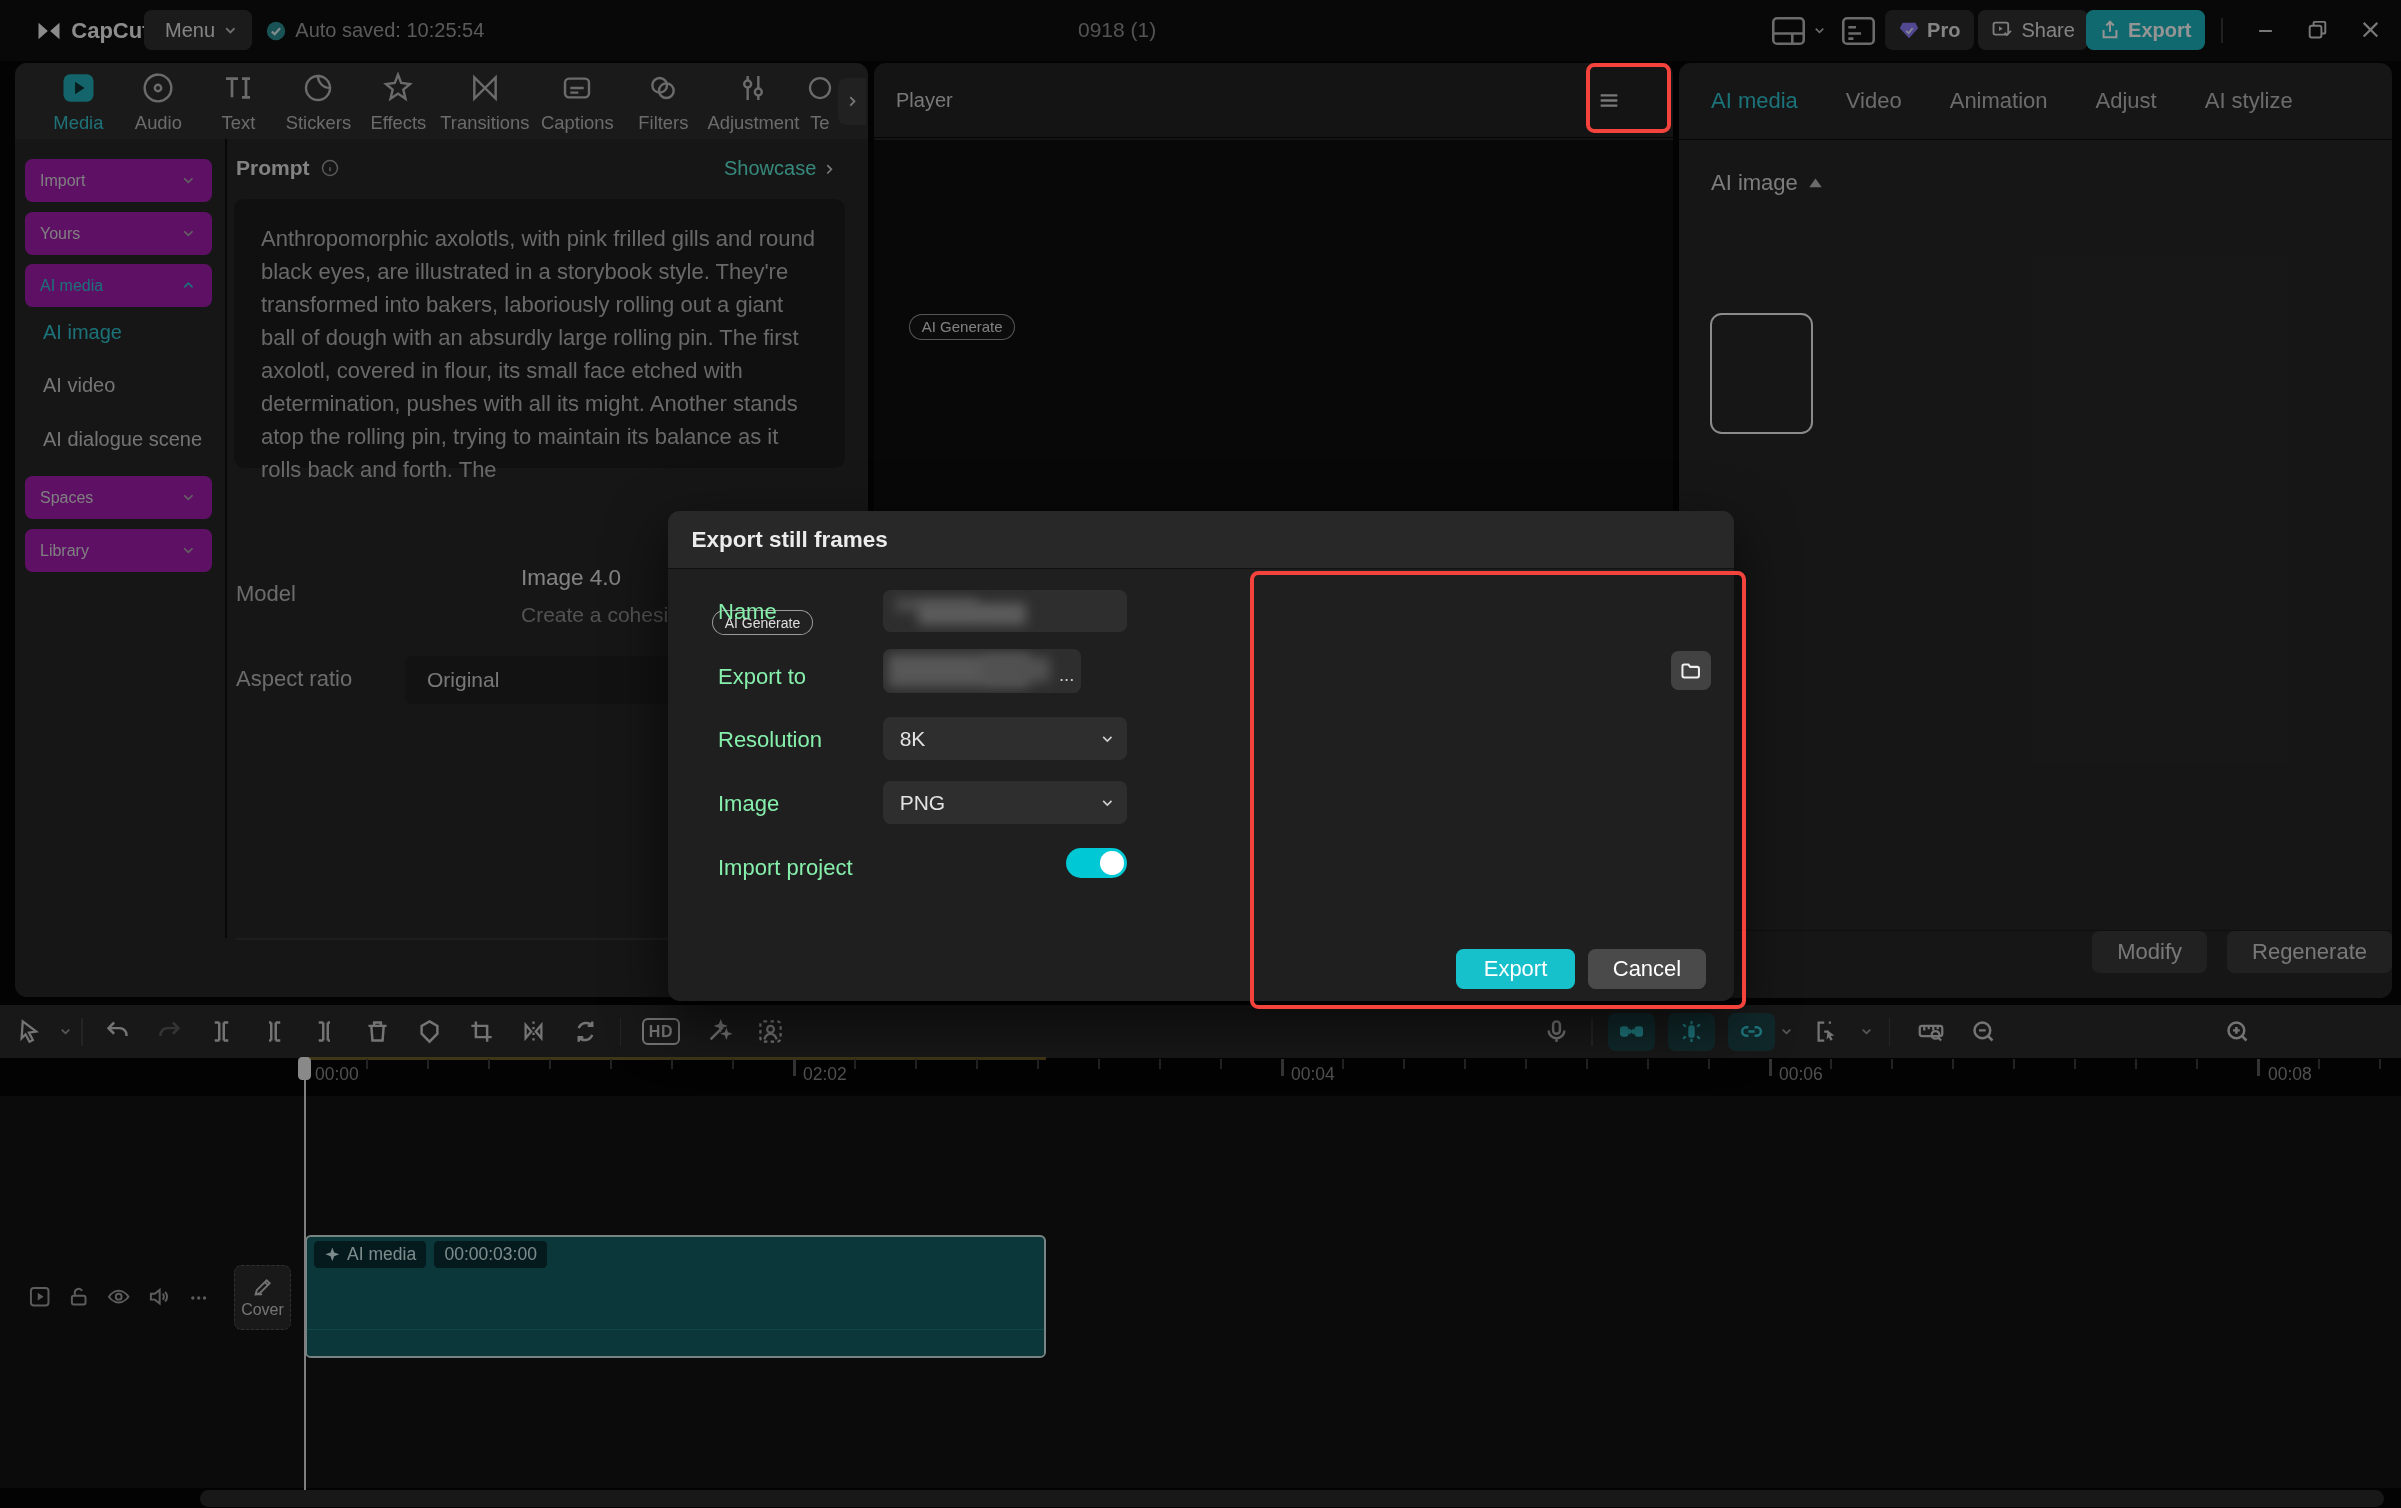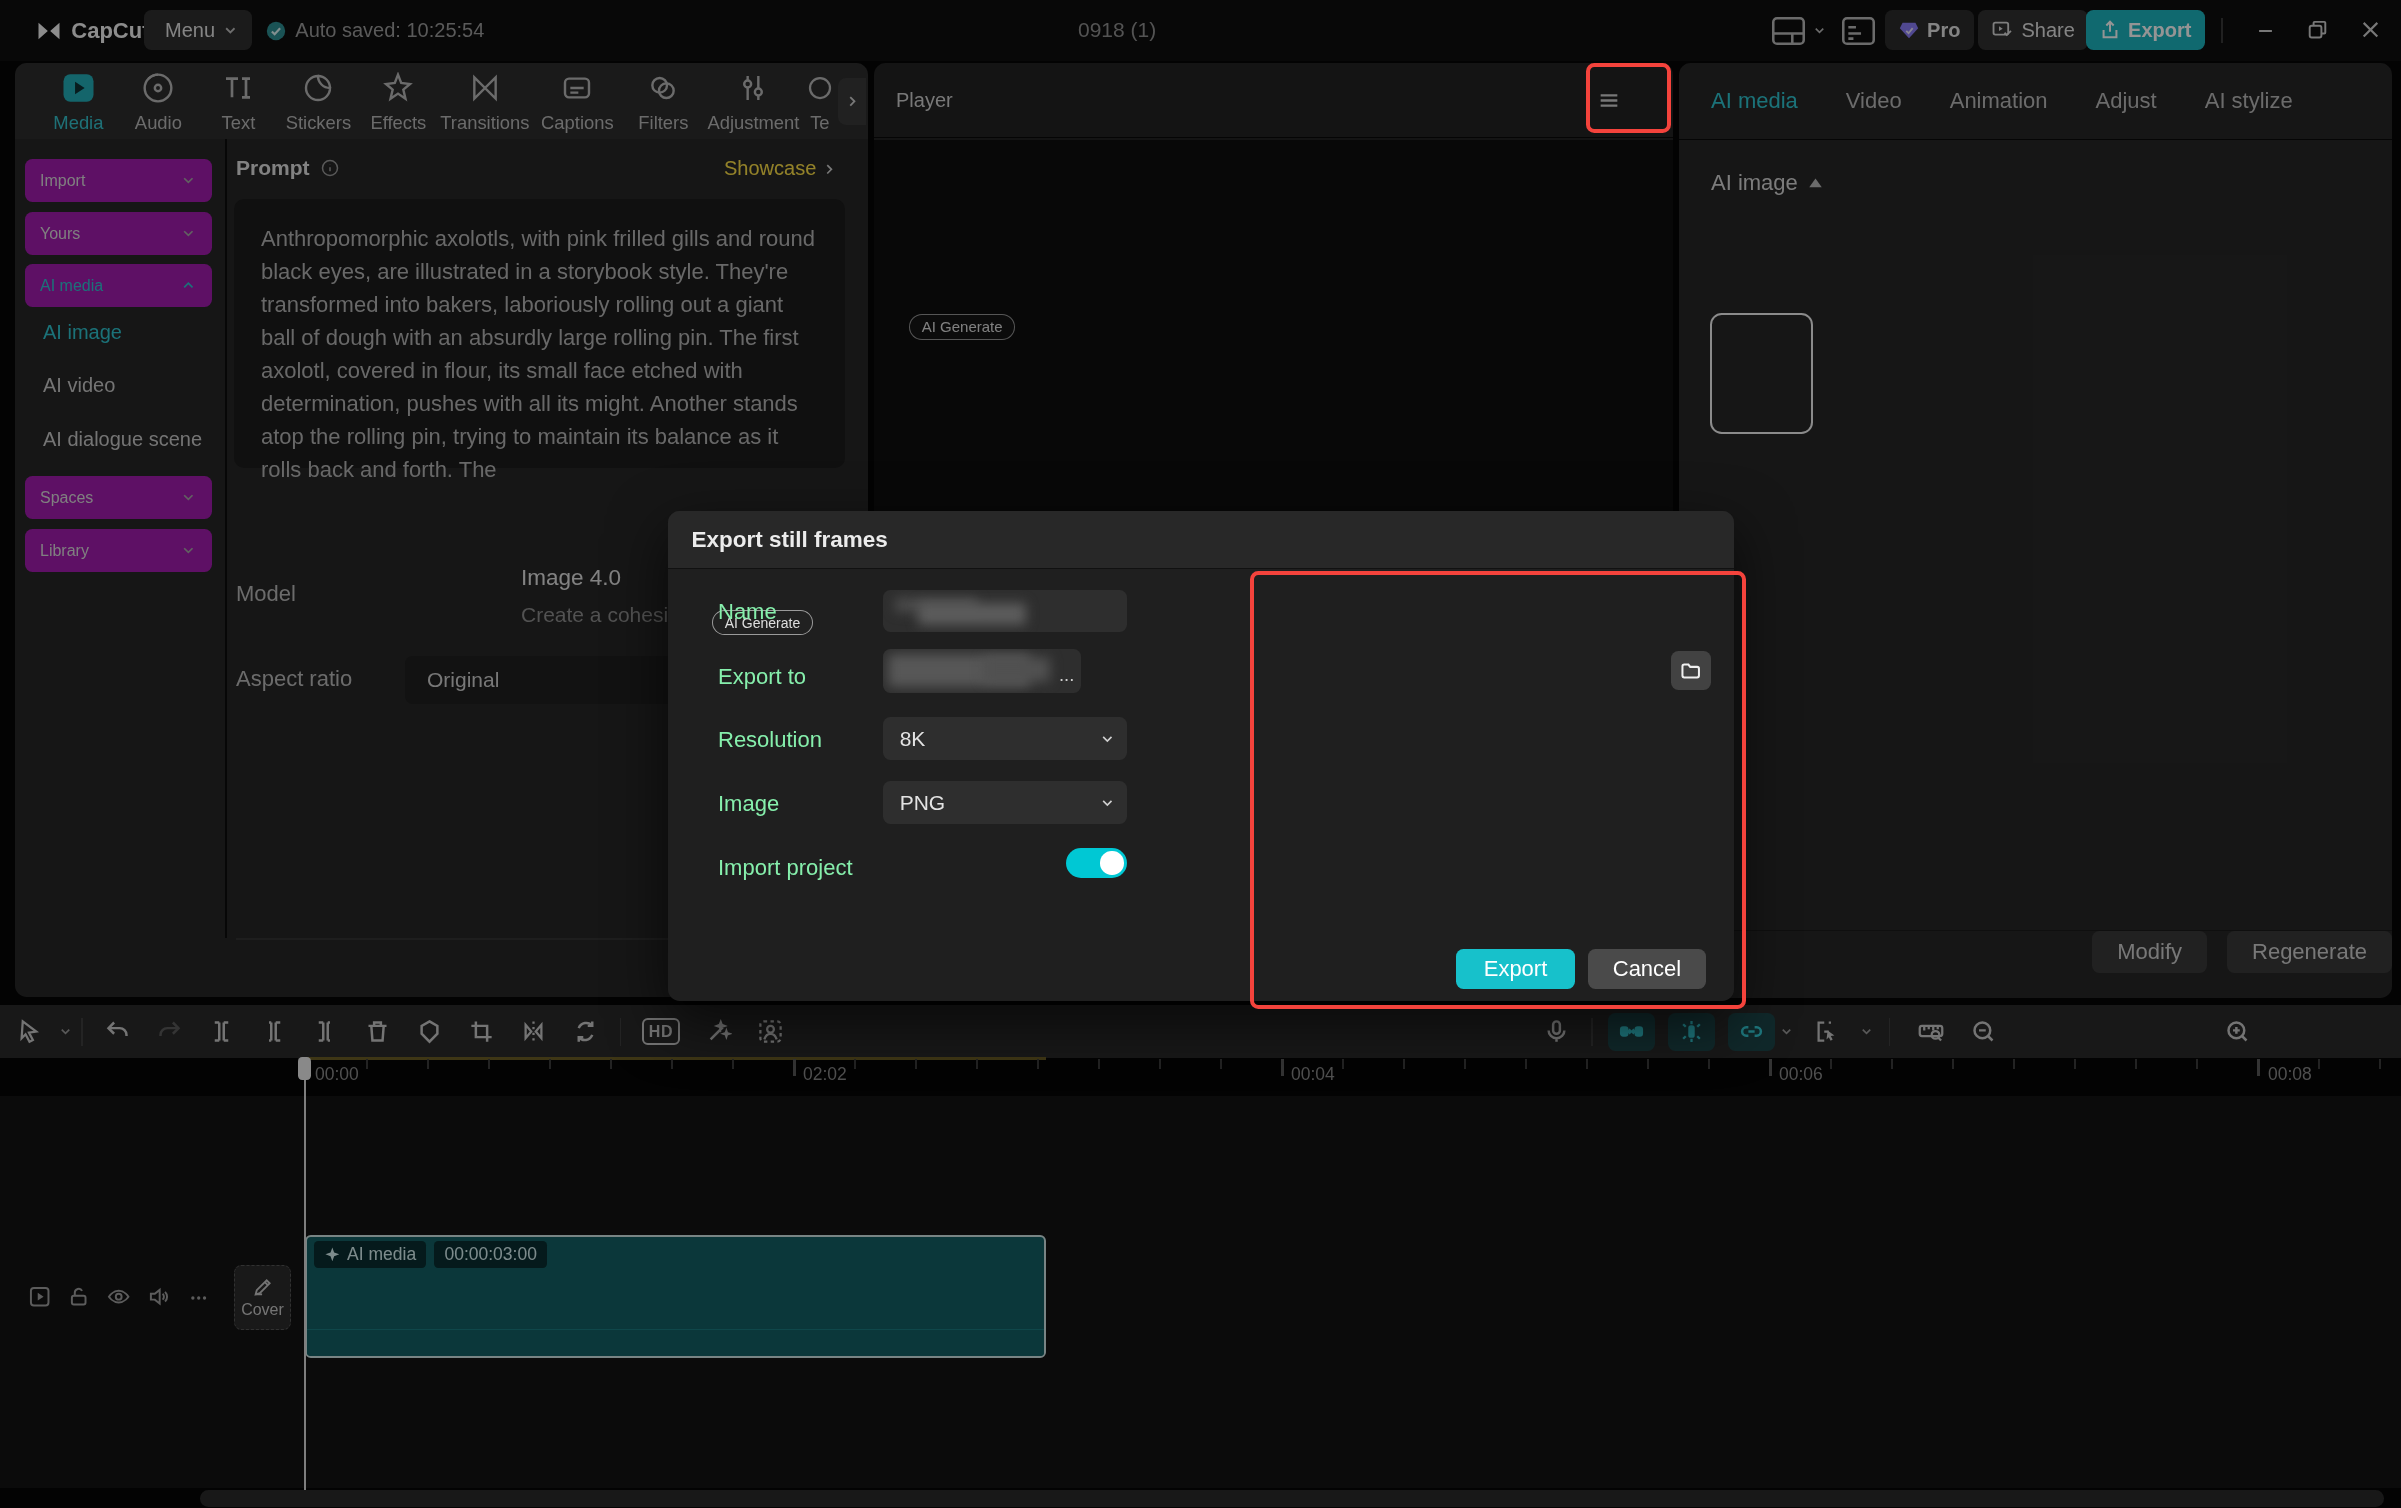--- a/index.html
+++ b/index.html
@@ -25,21 +25,21 @@
   
   .leftpanel{position:absolute;left:15px;top:139px;width:853px;height:858px;background:#272727;
              border-radius:0 0 11.7px 11.7px;}
   .side-btn{position:absolute;left:10px;width:187px;height:43px;background:#a21caf;border-radius:7.5px;
             display:flex;align-items:center;justify-content:space-between;padding:0 15px;box-sizing:border-box;
             font-size:16px;color:#dcdcdc;}
   .side-item{position:absolute;left:28px;font-size:20px;color:#c9c9c9;}
   .teal{color:#2fc5d0 !important;}
   .vline{position:absolute;left:210px;top:0;width:1.7px;height:799px;background:#0d0d0d;}
   .prompt-label{font-size:21px;color:#e0e0e0;font-weight:bold;}
-  .showcase{font-size:20px;color:#fde047;display:flex;align-items:center;gap:5px;}
+  .showcase{font-size:20px;color:#5eead4;display:flex;align-items:center;gap:5px;}
   .prompt-box{position:absolute;left:219px;top:60px;width:611px;height:269px;background:#1c1c1c;border-radius:10px;}
   .prompt-text{padding:23.4px 27px;font-size:22px;line-height:33px;color:#b4b4b4;}
   .model-thumb{position:absolute;border-radius:10px;overflow:hidden;
     background:
       linear-gradient(90deg,transparent 49%,#e7e7e7 49% 51%,transparent 51%),
       linear-gradient(0deg,transparent 49%,#e7e7e7 49% 51%,transparent 51%),
       radial-gradient(circle 14% at 25% 22%,#33281f 0 99%,transparent 100%),
       radial-gradient(circle 14% at 75% 22%,#33281f 0 99%,transparent 100%),
       radial-gradient(circle 14% at 25% 72%,#33281f 0 99%,transparent 100%),
       radial-gradient(circle 14% at 75% 72%,#33281f 0 99%,transparent 100%),

